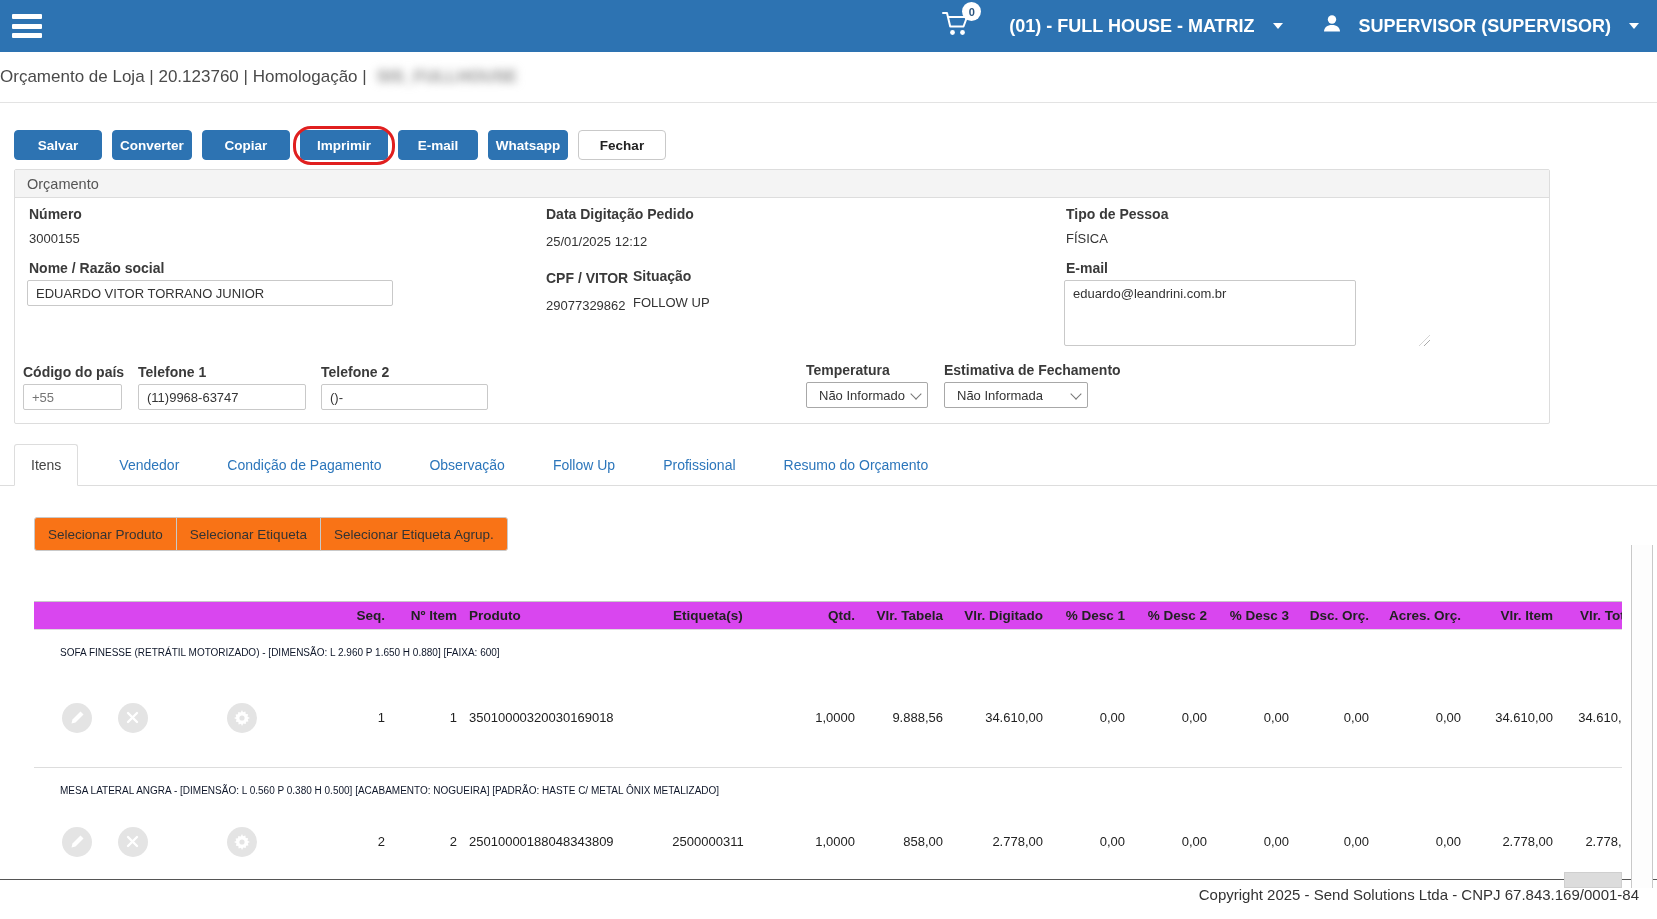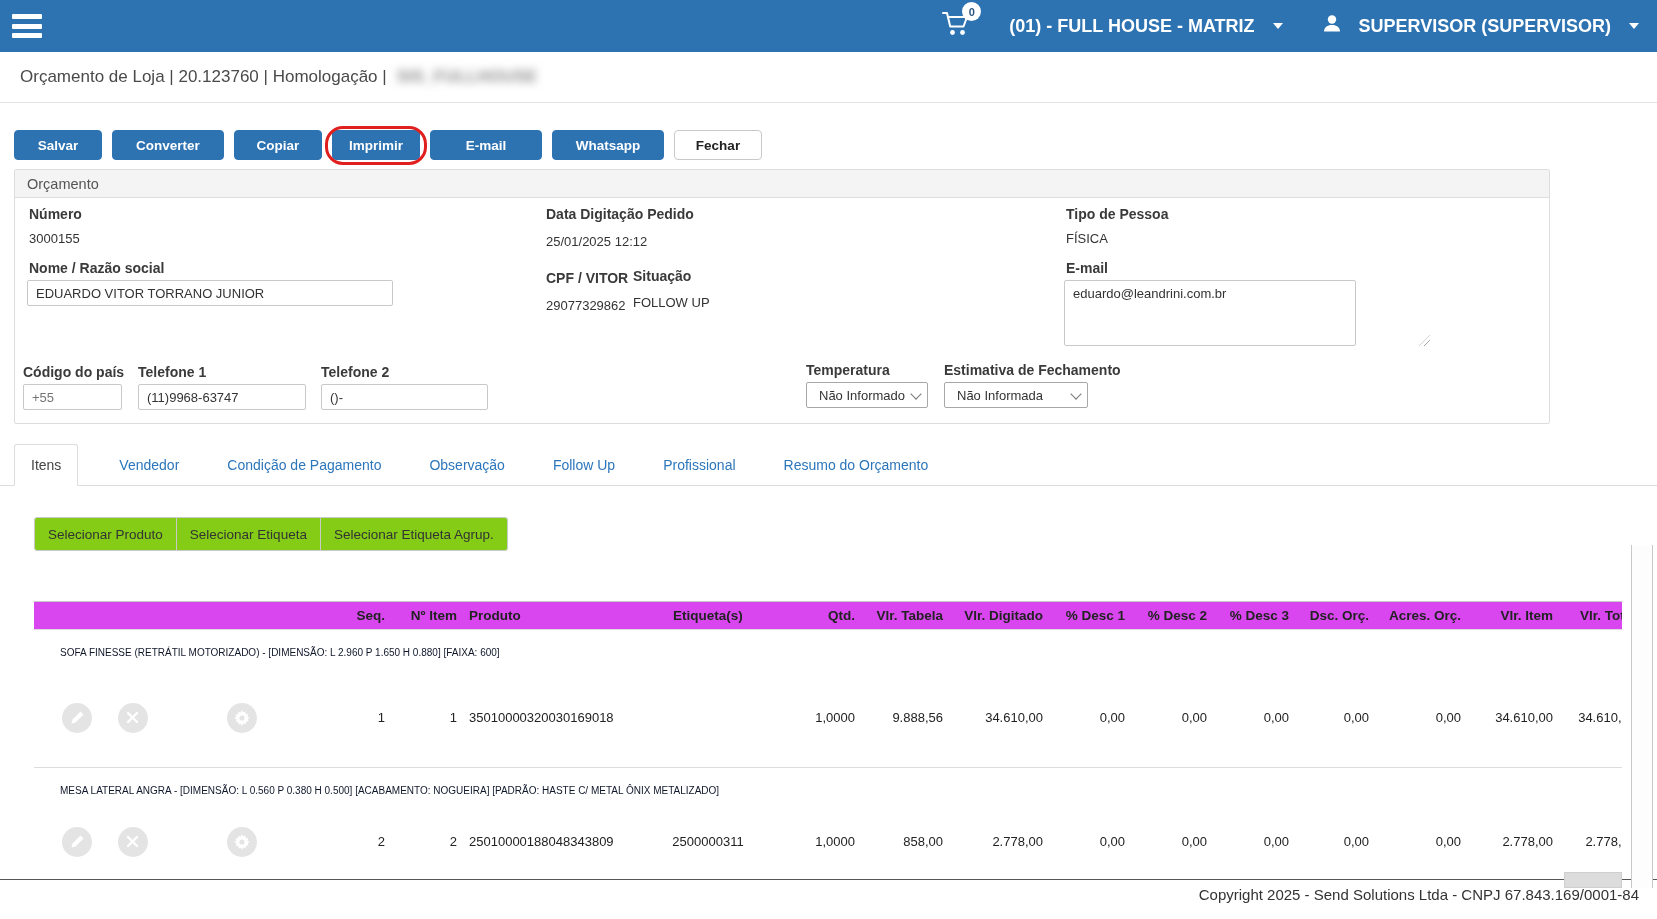--- a/index.html
+++ b/index.html
@@ -21,33 +21,33 @@
   .cart-wrap { position:relative; cursor:pointer; }
   .cart-badge {
     position:absolute; top:-8px; right:-10px; width:19px; height:19px; background:#fff;
     border-radius:50%; color:#29547e; font-size:11px; font-weight:bold;
     display:flex; align-items:center; justify-content:center;
   }
   .caret { width:0; height:0; border-left:5px solid transparent; border-right:5px solid transparent; border-top:6px solid #fff; margin-left:2px; }
 
   
   .titlebar {
-    height:51px; display:flex; align-items:center; padding-left:20px;
+    height:51px; display:flex; align-items:center; 
     border-bottom:1px solid #e3e3e3; font-size:17px; color:#4a4a4a;
   }
   .title-redacted { filter:blur(4px); color:#8f8f8f; font-weight:bold; margin-left:10px; user-select:none; }
 
   
   .toolbar { margin:27px 0 0 14px; display:flex; gap:10px; height:30px; }
   .btn {
     border:1px solid #2d73b2; background:#2d73b2; color:#fff; font-weight:bold;
     font-size:13.5px; border-radius:4px; height:30px; cursor:pointer;
     font-family:"Liberation Sans", sans-serif; position:relative;
   }
-  .btn.w88 { width:88px; } .btn.w94 { width:112px;text-align:center; }
+  .btn.w88 { width:88px; } .btn.w94 { width:80px;text-align:center; }
   .btn.secondary { background:#fff; color:#222; border:1px solid #c9c9c9; font-weight:bold; }
   .ring {
     position:absolute; top:-5px; left:-8px; right:-8px; bottom:-6px;
     border:3px solid #e01f1f; border-radius:18px; pointer-events:none;
   }
 
   
   .panel { margin:9px 0 0 14px; width:1536px; border:1px solid #ddd; border-radius:2px; }
   .panel-header {
     height:28px; background:#f4f4f4; border-bottom:1px solid #ddd;
@@ -87,21 +87,21 @@
     white-space:nowrap; background:transparent; border:1px solid transparent; border-radius:3px 3px 0 0;
   }
   .tab.active {
     color:#444; background:#fff; border:1px solid #ddd; border-bottom-color:#fff;
     margin-bottom:-1px; margin-right:24px;
   }
 
   
   .btn-group { margin:31px 0 0 34px; display:flex; height:34px; }
   .gbtn {
-    background:#84cc16; border:1px solid #c9c9c9; color:#333; font-size:13.5px; padding:0 13px;
+    background:#f97316; border:1px solid #c9c9c9; color:#333; font-size:13.5px; padding:0 13px;
     cursor:pointer; margin-left:-1px; font-family:"Liberation Sans", sans-serif;
   }
   .gbtn:first-child { margin-left:0; border-radius:3px 0 0 3px; }
   .gbtn:last-child { border-radius:0 3px 3px 0; }
 
   
   .table-wrap { margin:50px 0 0 34px; width:1588px; overflow:hidden; }
   table.items { border-collapse:collapse; table-layout:fixed; width:1608px; }
   table.items th {
     background:#d946ef; border-top:1px solid #c9c9c9; border-bottom:1px solid #ddd;

